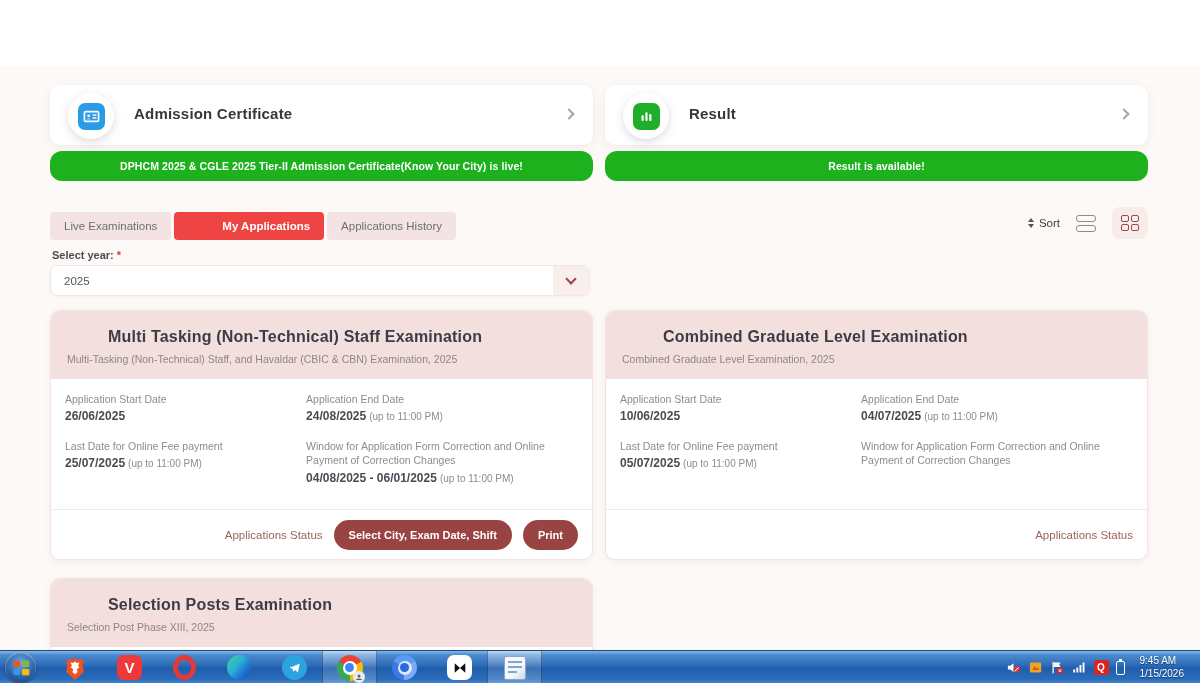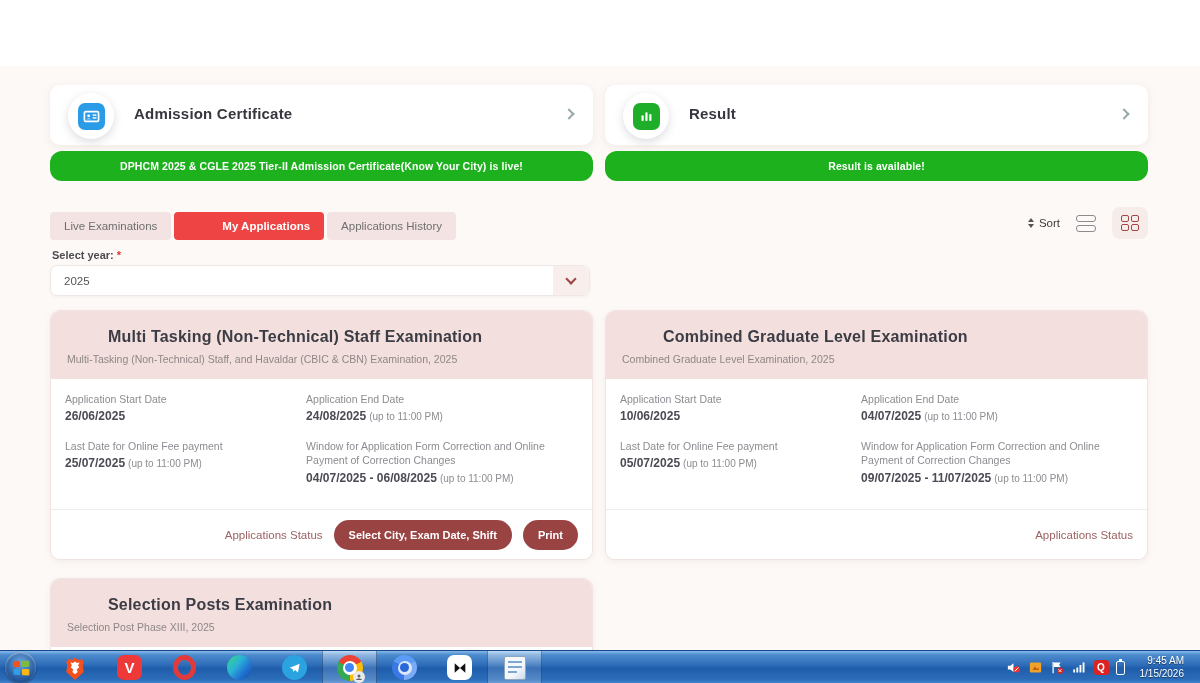--- a/index.html
+++ b/index.html
@@ -79,21 +79,21 @@
   .win-flag span { border-radius:1px; }
   .wf-1{background:#f3511e;} .wf-2{background:#7fbb42;} .wf-3{background:#2f9fe8;} .wf-4{background:#fdb813;}
   .tb-icons { position:absolute; left:47px; top:0; height:33px; display:flex; }
   .tb-slot { width:55px; height:33px; display:flex; align-items:center; justify-content:center; cursor:pointer; }
   .tb-slot.active { background:linear-gradient(180deg, rgba(255,255,255,.45), rgba(255,255,255,.12) 50%, rgba(255,255,255,.22));
     border-left:1px solid rgba(10,40,80,.45); border-right:1px solid rgba(10,40,80,.45); }
   .ticon { width:26px; height:26px; }
 
   .tray { position:absolute; right:2px; top:0; height:33px; display:flex; align-items:center; gap:7px; padding-right:6px; }
   .tray-icon { width:15px; height:15px; display:flex; align-items:center; justify-content:center; }
-  .clock { text-align:right; color:#fff; font-size:10px; line-height:1.25; text-shadow:0 1px 1px rgba(0,0,0,.5); padding:0 8px; cursor:default; }
+  .clock { text-align:left; color:#fff; font-size:10px; line-height:1.25; text-shadow:0 1px 1px rgba(0,0,0,.5); padding:0 8px; cursor:default; }
   .q-badge { width:15px; height:15px; background:#d22; border-radius:3px; color:#fff; font-size:10px; font-weight:bold;
     display:flex; align-items:center; justify-content:center; }
   .battery { width:9px; height:14px; border:1.5px solid #fff; border-radius:2px; position:relative; }
   .battery:before { content:""; position:absolute; top:-3px; left:2px; width:3px; height:2px; background:#fff; }
 </style>
 </head>
 <body>
 
 <div class="top-white"></div>
 
@@ -184,21 +184,21 @@
     <div>
       <div class="field-label">Application End Date</div>
       <div class="field-value-row"><span>24/08/2025</span><span class="field-note">(up to 11:00 PM)</span></div>
     </div>
     <div>
       <div class="field-label">Last Date for Online Fee payment</div>
       <div class="field-value-row"><span>25/07/2025</span><span class="field-note">(up to 11:00 PM)</span></div>
     </div>
     <div>
       <div class="field-label">Window for Application Form Correction and Online Payment of Correction Changes</div>
-      <div class="field-value-row"><span>04/07/2025 - 06/08/2025</span><span class="field-note">(up to 11:00 PM)</span></div>
+      <div class="field-value-row"><span>04/08/2025 - 06/01/2025</span><span class="field-note">(up to 11:00 PM)</span></div>
     </div>
   </div>
   <div class="ec-footer">
     <span class="status-link">Applications Status</span>
     <button class="pill-btn">Select City, Exam Date, Shift</button>
     <button class="pill-btn">Print</button>
   </div>
 </div>
 
 <div class="exam-card ec-2">
@@ -214,21 +214,20 @@
     <div>
       <div class="field-label">Application End Date</div>
       <div class="field-value-row"><span>04/07/2025</span><span class="field-note">(up to 11:00 PM)</span></div>
     </div>
     <div>
       <div class="field-label">Last Date for Online Fee payment</div>
       <div class="field-value-row"><span>05/07/2025</span><span class="field-note">(up to 11:00 PM)</span></div>
     </div>
     <div>
       <div class="field-label">Window for Application Form Correction and Online Payment of Correction Changes</div>
-      <div class="field-value-row"><span>09/07/2025 - 11/07/2025</span><span class="field-note">(up to 11:00 PM)</span></div>
     </div>
   </div>
   <div class="ec-footer">
     <span class="status-link">Applications Status</span>
   </div>
 </div>
 
 <div class="exam-card ec-3">
   <div class="ec-head">
     <div class="ec-title">Selection Posts Examination</div>

